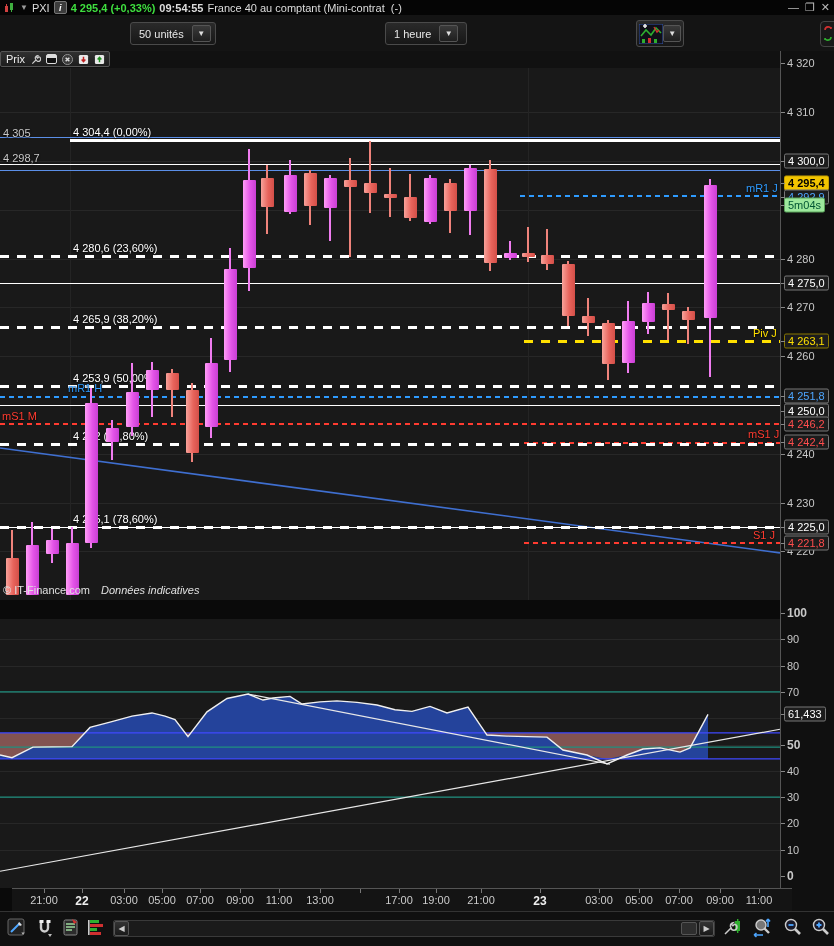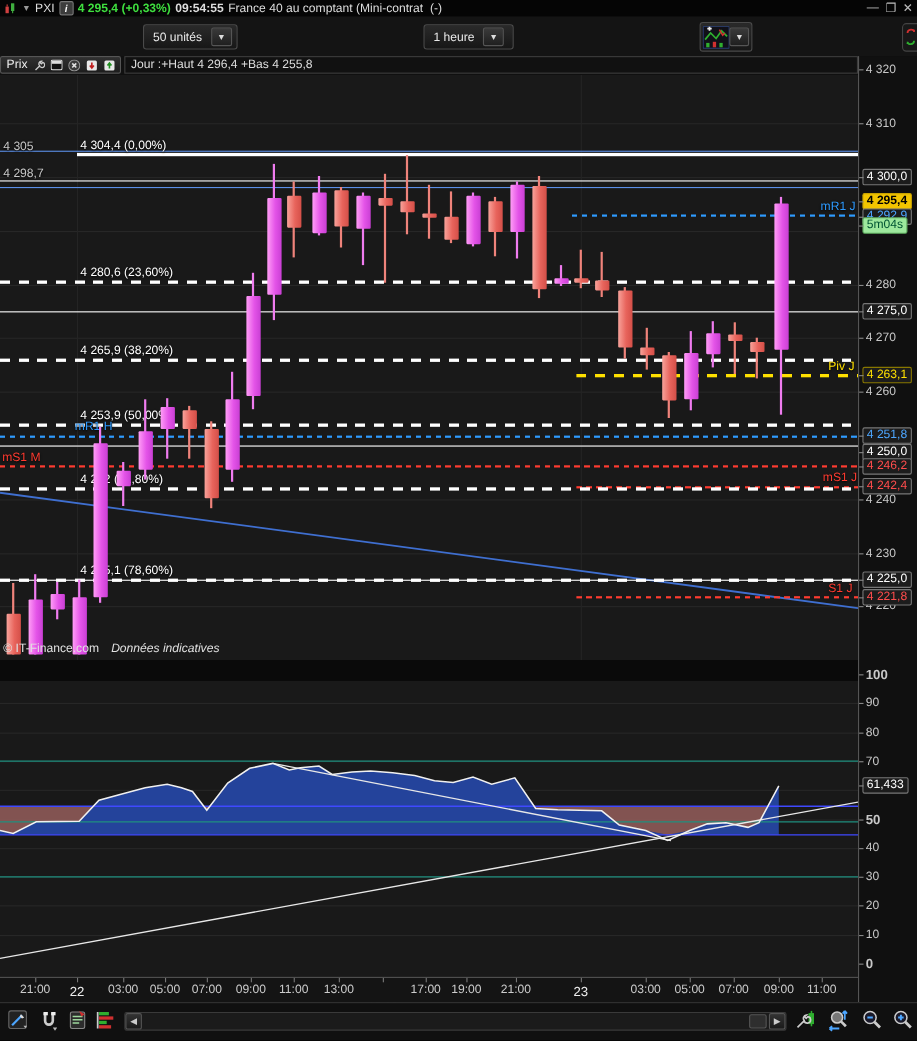--- a/index.html
+++ b/index.html
@@ -41,23 +41,23 @@
   .gridv{position:absolute;top:0;width:1px;height:100%;background:#242424;}
   .hline{position:absolute;}
   .flabel{position:absolute;color:#fff;white-space:nowrap;text-shadow:0 1px 2px #000;}
   .candle-wick{position:absolute;width:2px;}
   .candle-body{position:absolute;width:13px;border-radius:1px;}
   .bull .candle-wick{background:#ef7cef;}
   .bull .candle-body{background:linear-gradient(90deg,#ff9df6,#e454e8 55%,#c93fd4);}
   .bear .candle-wick{background:#ef837b;}
   .bear .candle-body{background:linear-gradient(90deg,#f8a29a,#e8645c 55%,#d44f48);}
   
-  #time-axis{left:0;top:888px;width:780px;height:23px;background:#141414;border-top:1px solid #555;text-align:center;}
+  #time-axis{left:12px;top:888px;width:780px;height:23px;background:#141414;border-top:1px solid #555;text-align:center;}
   .tlabel{position:absolute;top:5px;transform:translateX(-50%);color:#ccc;}
-  .tlabel.b{font-weight:normal;font-size:12px;color:#eee;}
+  .tlabel.b{font-weight:bold;font-size:12px;color:#eee;}
   .ttick{position:absolute;top:0;width:1px;height:4px;background:#777;}
   
   #bottombar{left:0;top:911px;width:834px;height:35px;background:#101010;border-top:1px solid #333;}
   .bicon{position:absolute;top:5px;width:22px;height:22px;display:flex;align-items:center;justify-content:center;}
   #scrollbar{position:absolute;left:113px;top:8px;width:600px;height:15px;background:#1b1b1b;border:1px solid #3a3a3a;border-radius:2px;}
   .sb-arrow{position:absolute;top:0;width:15px;height:15px;background:linear-gradient(#333,#1a1a1a);border:1px solid #555;border-radius:2px;color:#ccc;font-size:8px;display:flex;align-items:center;justify-content:center;box-sizing:border-box;}
   svg{display:block;}
   .copyright{color:#e0e0e0;}
 </style>
 </head>
@@ -145,23 +145,20 @@
             <rect x="1" y="1" width="10" height="10" rx="1.5" fill="#e8e8e8"></rect>
             <path d="M6 3 v4 M4 6 l2 2.4 2-2.4" stroke="#c02020" fill="none" stroke-width="1.6"></path>
           </svg>
         </span>
       <span class="hicon">
           <svg width="11" height="11" viewBox="0 0 12 12">
             <rect x="1" y="1" width="10" height="10" rx="1.5" fill="#e8e8e8"></rect>
             <path d="M6 9 v-4 M4 6 l2 -2.4 2 2.4" stroke="#1f8f1f" fill="none" stroke-width="1.6"></path>
           </svg>
         </span>
-    </div>
-    <div class="abs" style="left:113px;top:0;width:667px;height:16px;border:1px solid #3d3d3d;box-sizing:border-box;display:flex;align-items:center;padding-left:5px;color:#ddd;">
-      <span>Jour :+Haut 4 296,4 +Bas 4 255,8</span>
     </div>
   </div>
 
   <div id="price-plot" class="abs">
       <div class="gridh" style="top: 483.4px;"></div>
       <div class="gridh" style="top: 434.6px;"></div>
       <div class="gridh" style="top: 385.8px;"></div>
       <div class="gridh" style="top: 337px;"></div>
       <div class="gridh" style="top: 288.2px;"></div>
       <div class="gridh" style="top: 239.4px;"></div>

